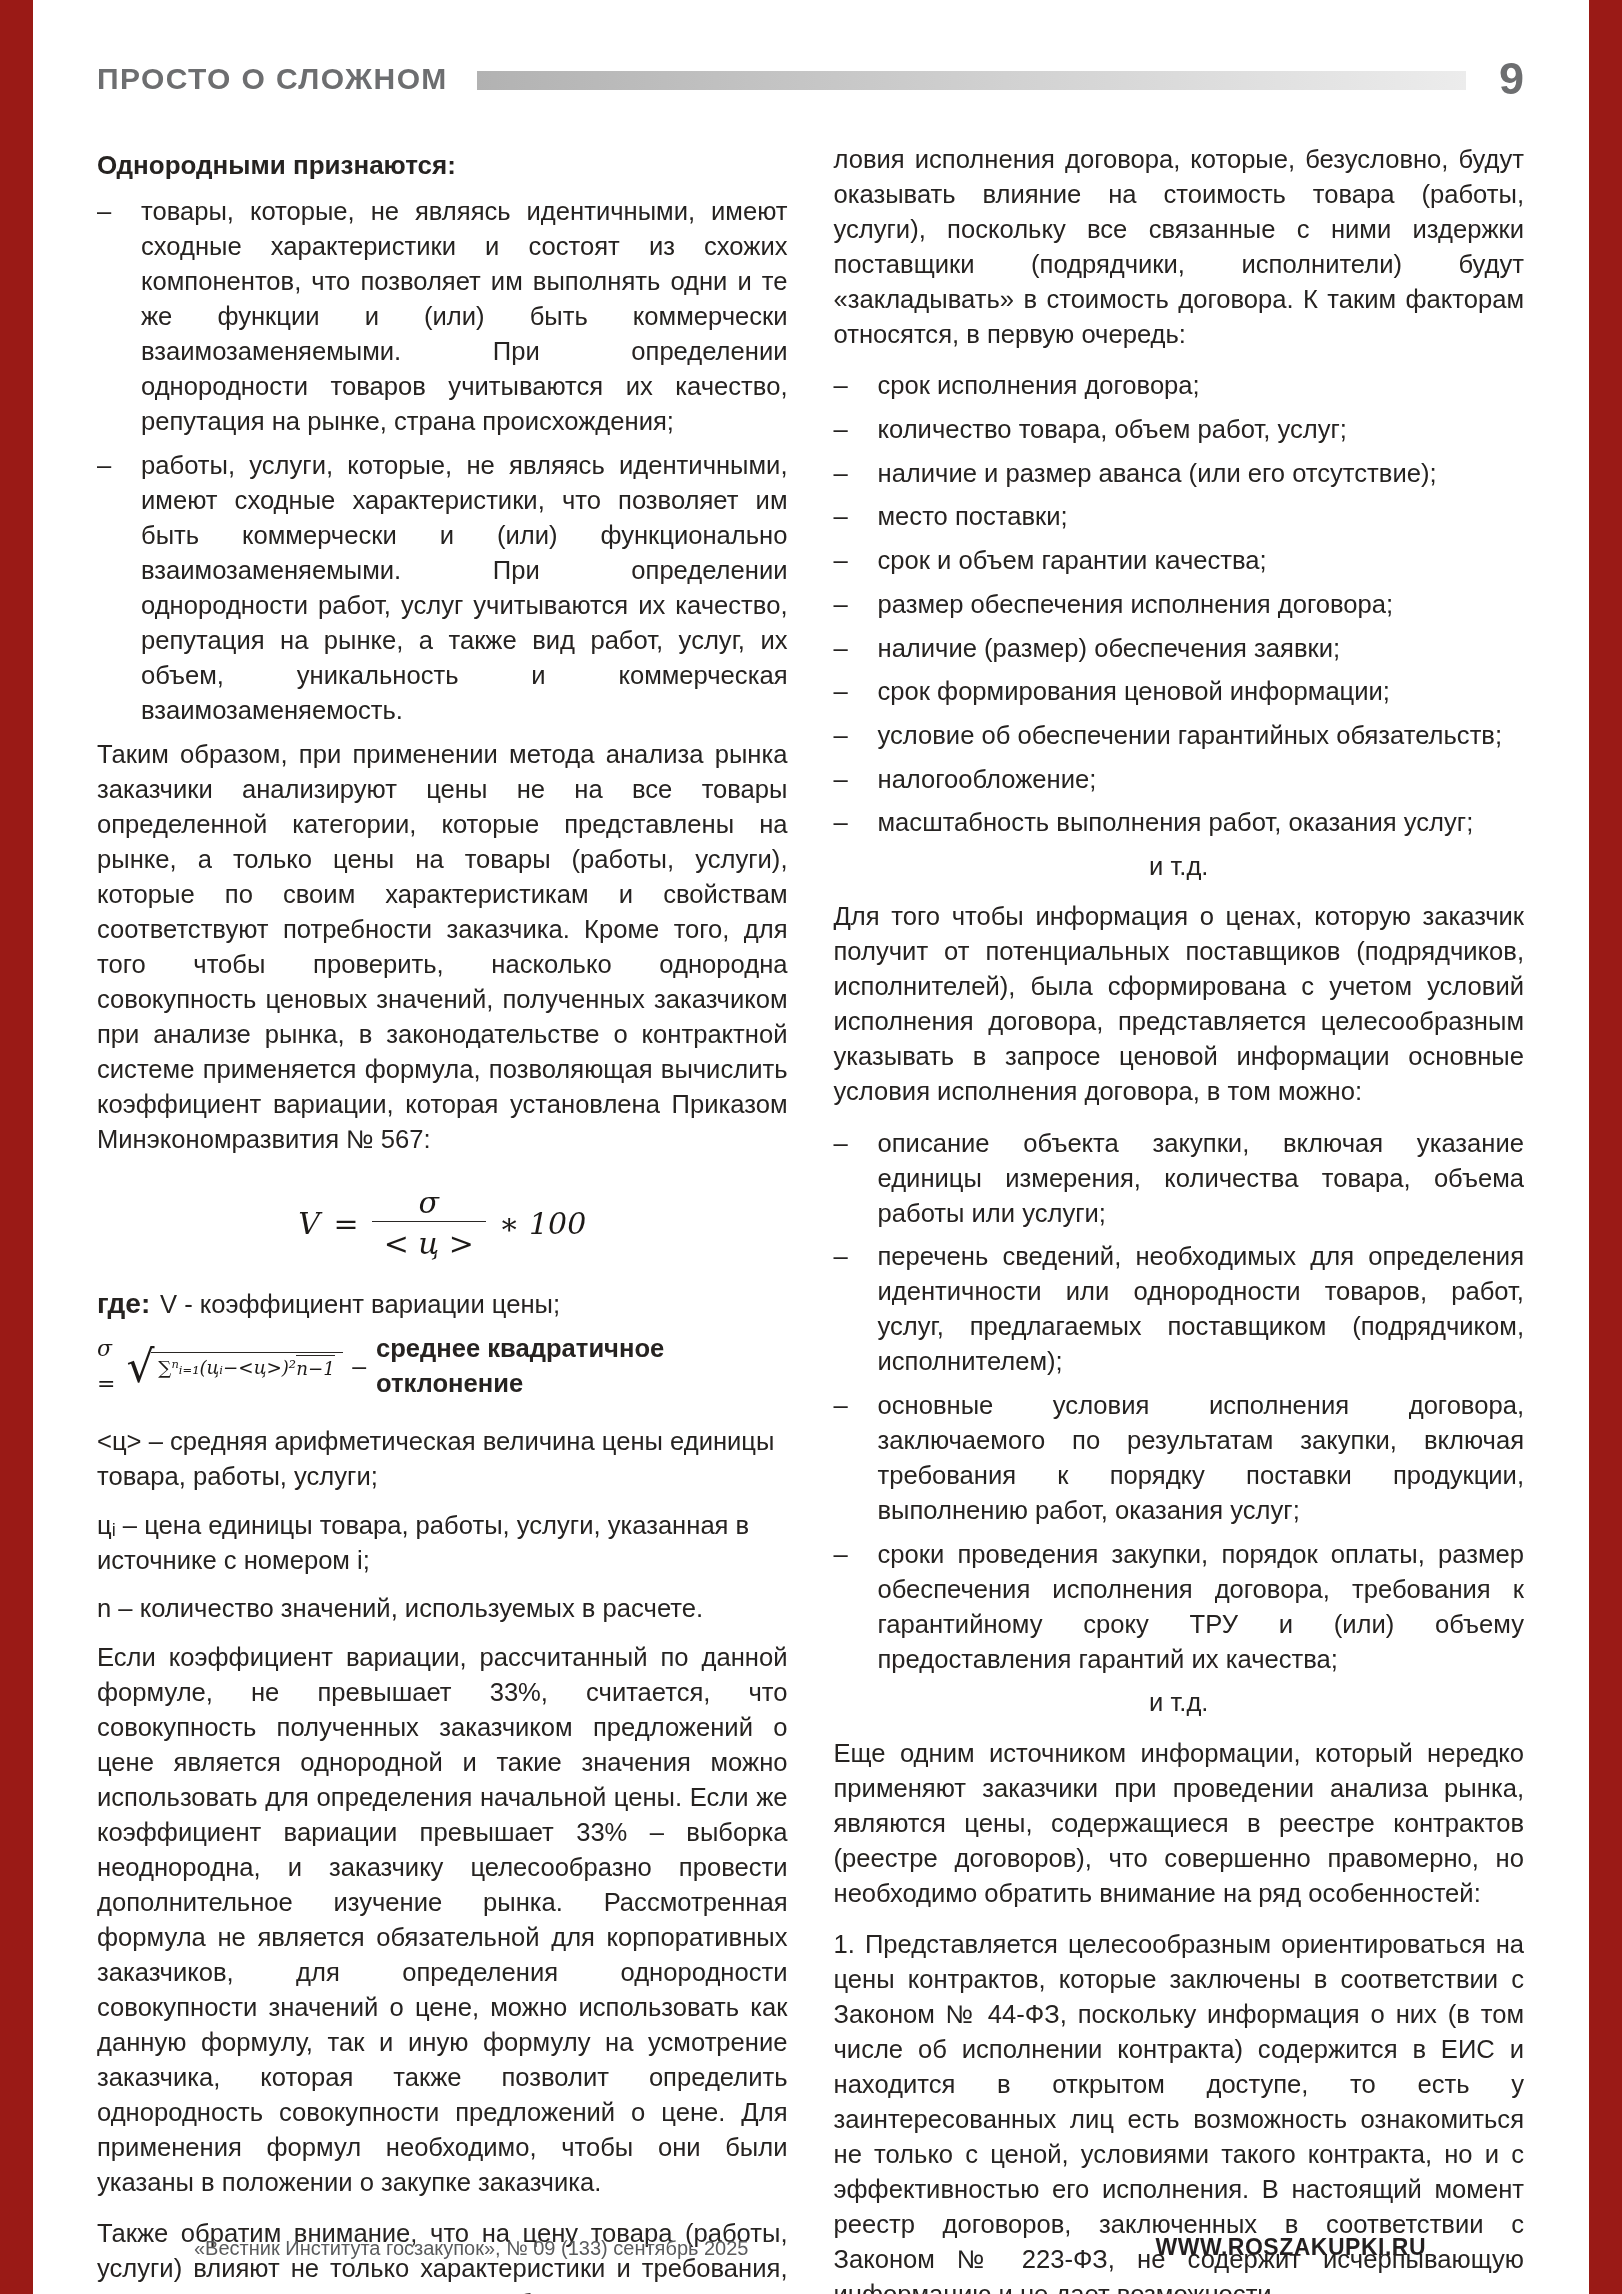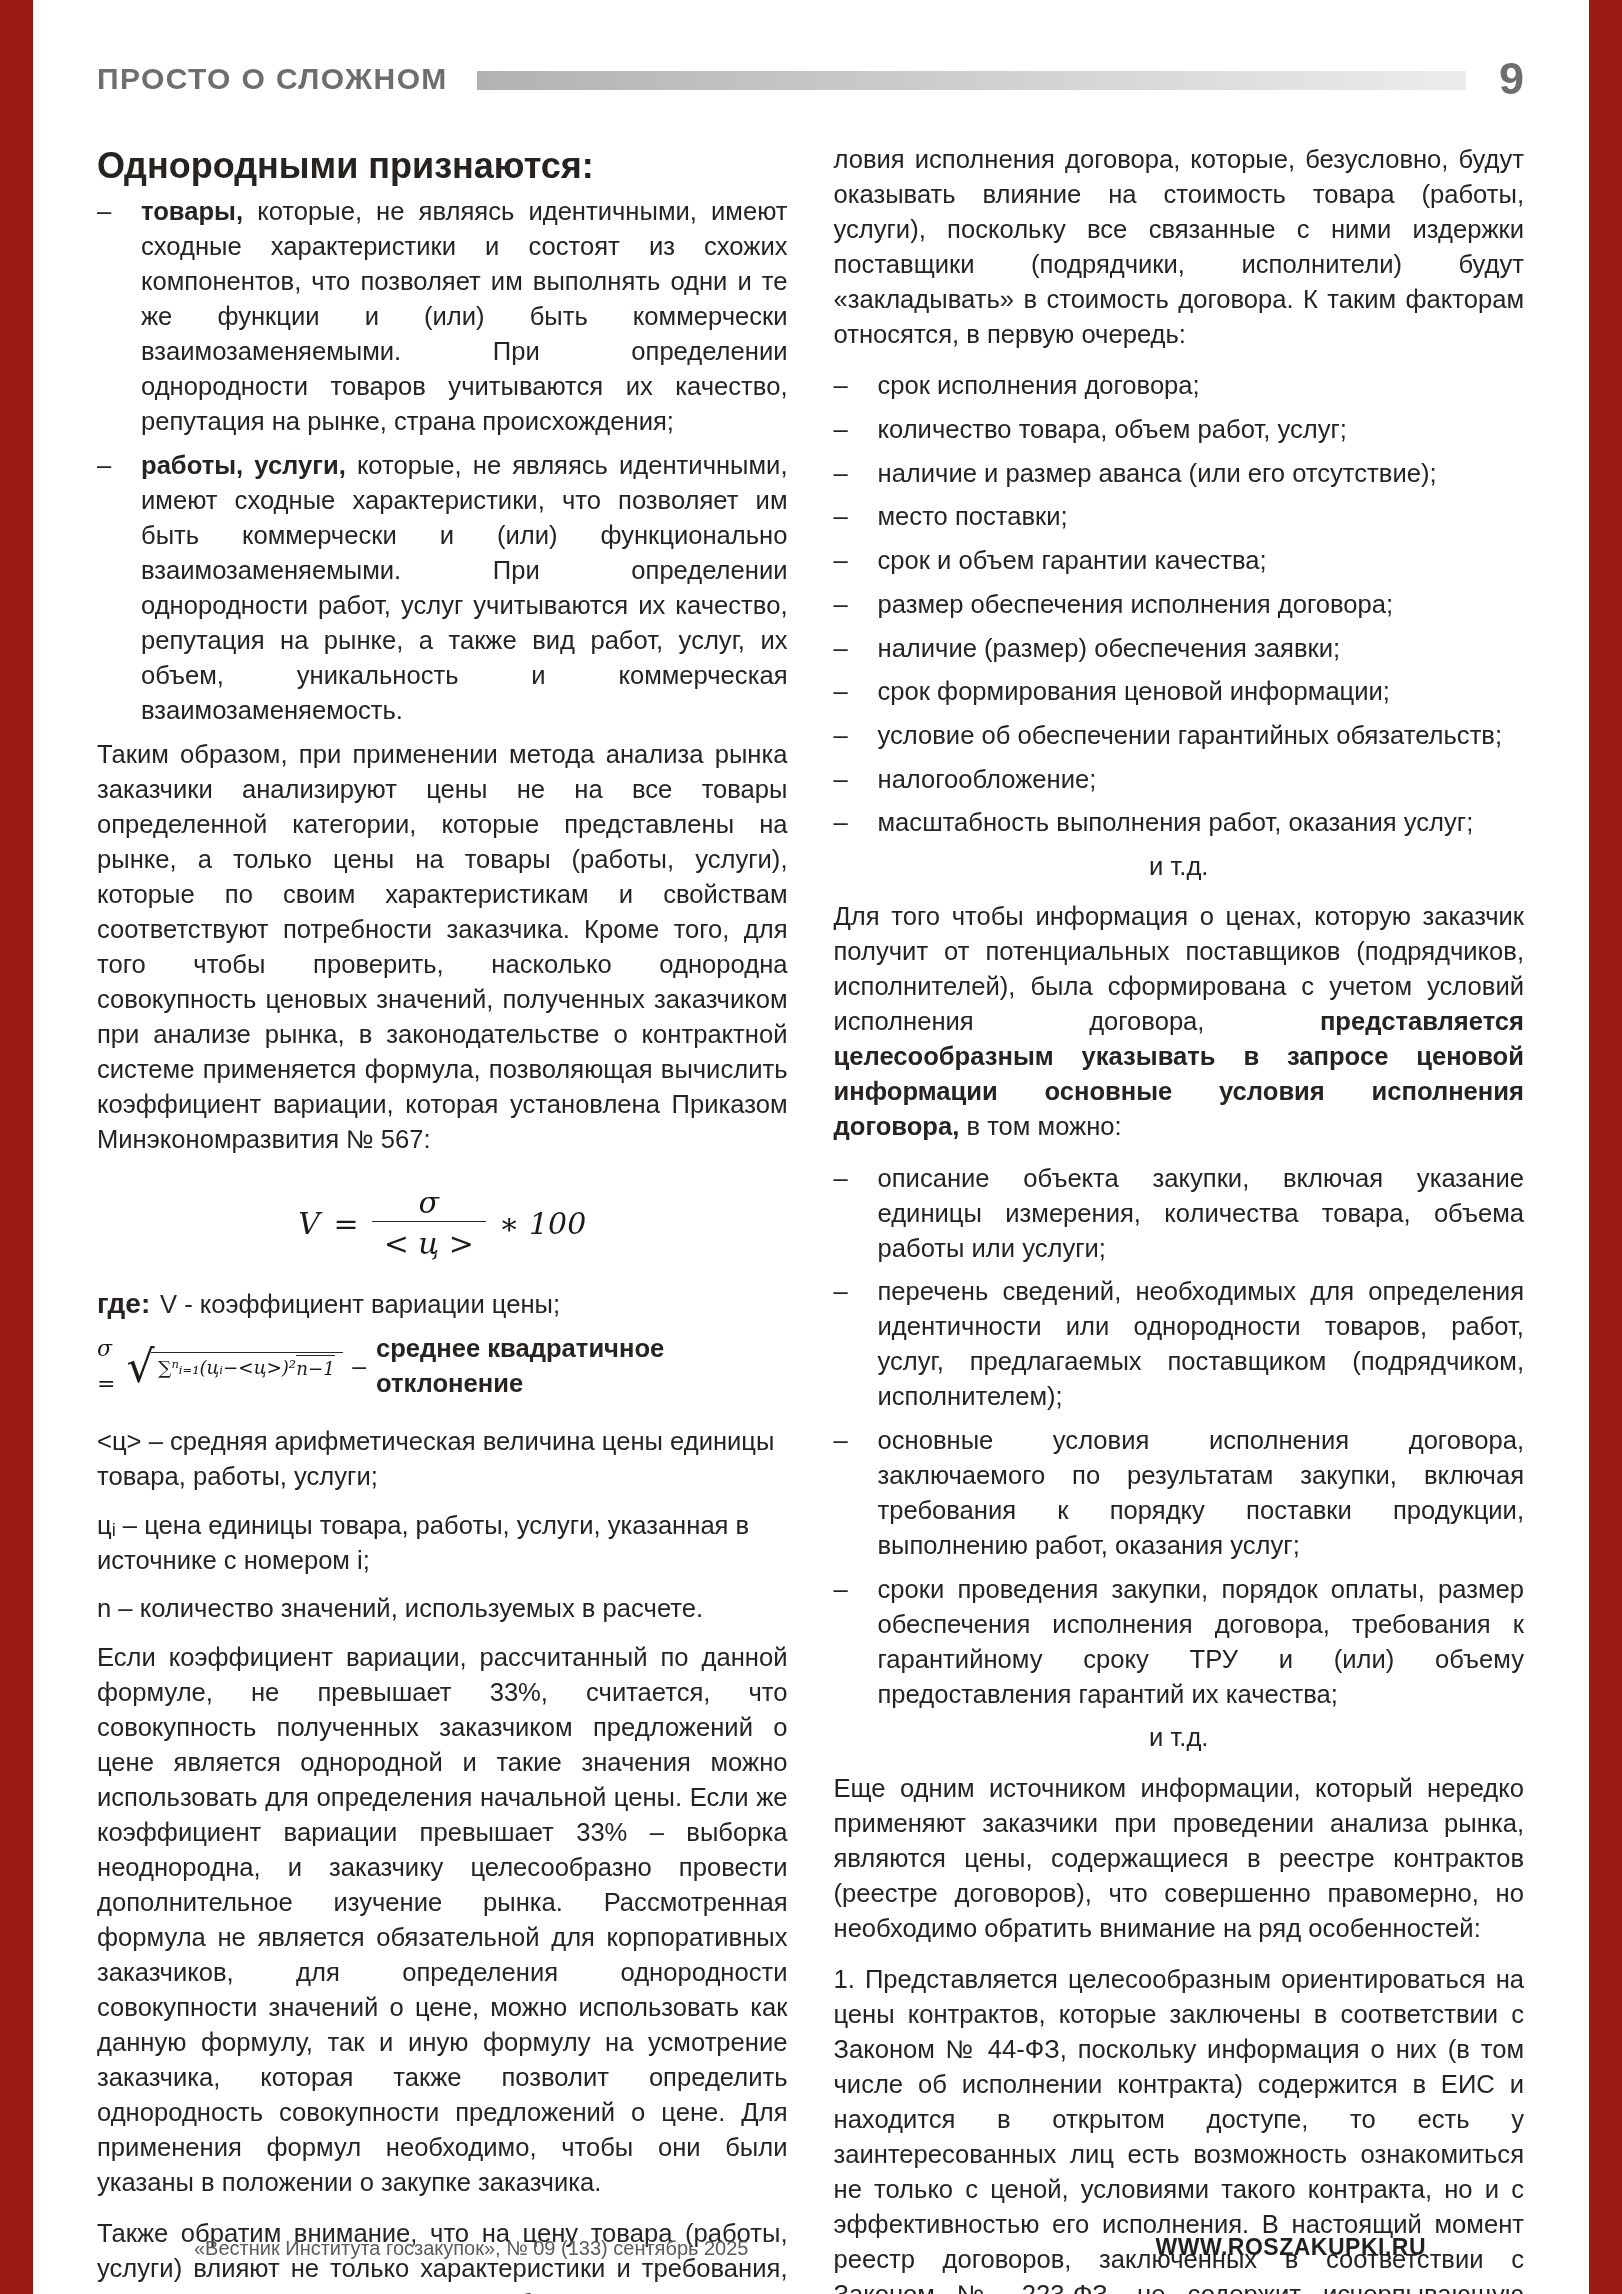--- a/index.html
+++ b/index.html
@@ -19,28 +19,28 @@
   .header-rule { flex:1; height:19.3px; margin:3.9px 33px 0 29px; background:linear-gradient(to right,#b2b2b2,#ececec); }
   .page-number { color:#6d6e70; font-weight:bold; font-size:45px; line-height:1; }
 
   .columns { display:flex; gap:46px; margin-top:41px; font-size:25.6px; line-height:35px; }
   .col { flex:1; min-width:0; text-align:justify; hyphens:auto; }
 
   p.para { margin-bottom:16.4px; }
 
   .indented { margin-left:44px; }
 
-  h3.sub-heading { font-weight:bold; font-size:36px; margin:5.8px 0 11.6px; text-align:left; }
+  h3.sub-heading { font-weight:bold; font-size:26px; margin:5.8px 0 11.6px; text-align:left; }
 
   .dash-item { display:flex; margin-bottom:8.7px; }
   .dash-item .dash { width:44px; flex:none; }
   .dash-item .dash-text { flex:1; min-width:0; text-align:justify; hyphens:auto; }
   .dash-list { margin-bottom:7.7px; }
 
-  .b { font-weight:bold; }
+  .b { font-weight:normal; }
 
   .etc-line { margin:3.9px 0 15.4px; text-align:center; }
 
   
   .formula1 { display:flex; justify-content:center; align-items:center; gap:13.5px;
               font-family:"DejaVu Serif","Liberation Serif","DejaVu Sans",serif;
               font-style:italic; font-size:30px; margin:27px 0 23px; color:#1d1a18; }
   .frac { display:inline-flex; flex-direction:column; align-items:center; line-height:1.25; }
   .frac .fnum { padding:0 11.6px; }
   .frac .fden { border-top:1.9px solid #2a2724; padding:2.9px 11.6px 0; }

